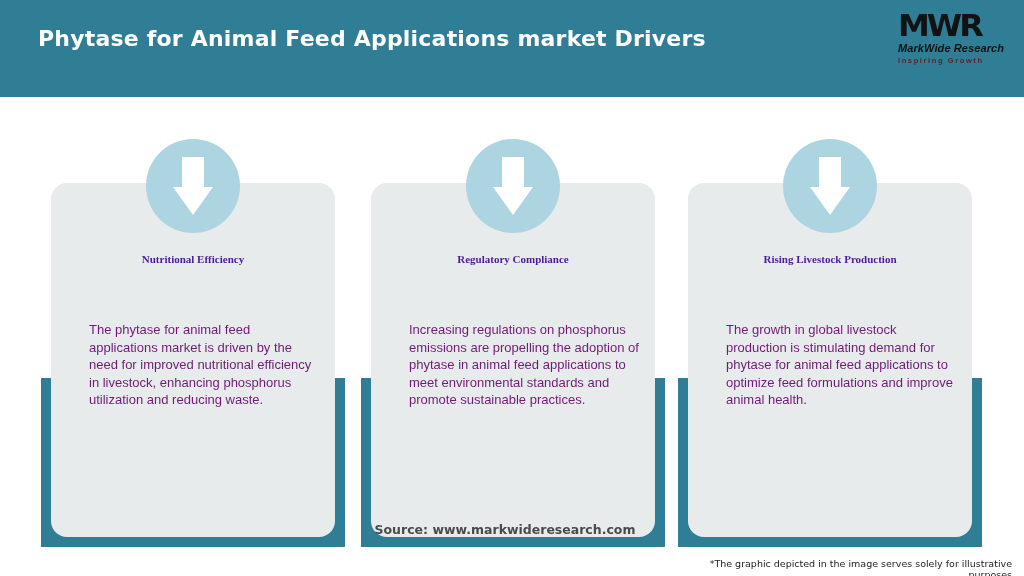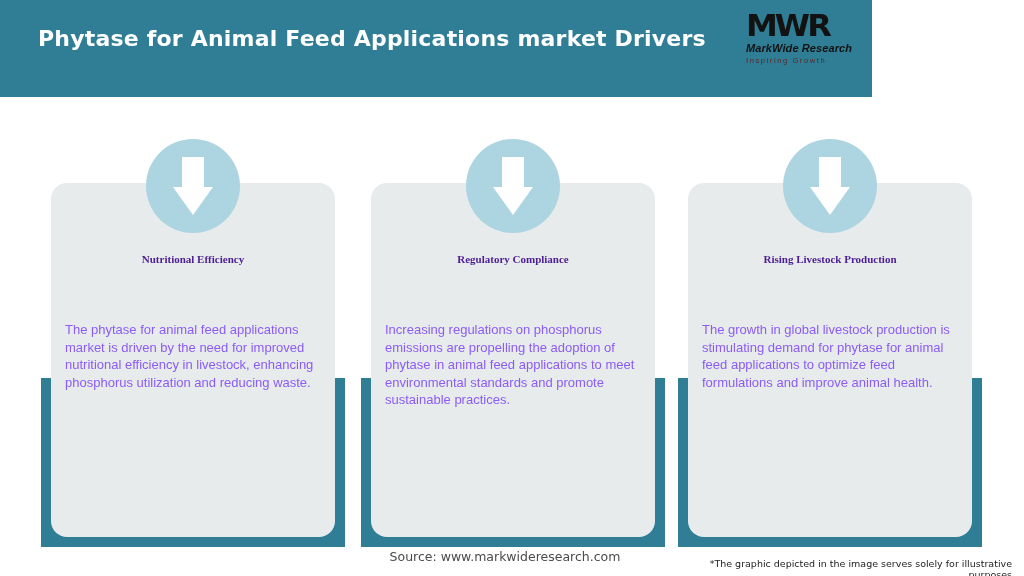--- a/index.html
+++ b/index.html
@@ -9,21 +9,21 @@
     height: 576px;
     background: #ffffff;
     overflow: hidden;
     font-family: "Liberation Sans", sans-serif;
   }
 
   
   .header {
     position: absolute;
     left: 0; top: 0;
-    width: 872px; height: 97px;
+    width: 1024px; height: 97px;
     background: #2F7E95;
   }
   .header-title {
     position: absolute;
     left: 38px; top: 26px;
     color: #ffffff;
     font-size: 22px;
     font-weight: bold;
     letter-spacing: 0.2px;
     font-family: "DejaVu Sans", sans-serif;
@@ -48,21 +48,21 @@
     font-size: 11px;
     font-weight: bold;
     margin-top: 1px;
     letter-spacing: 0.1px;
     white-space: nowrap;
     font-style: italic;
   }
   .logo-tagline {
     color: #5A2727;
     font-size: 7.5px;
-    font-weight: normal;
+    font-weight: bold;
     letter-spacing: 1.6px;
     margin-top: 3px;
     white-space: nowrap;
   }
 
   
   .column {
     position: absolute;
     top: 0;
     width: 304px;
@@ -92,43 +92,44 @@
     font-size: 11px;
     font-weight: bold;
     color: #4c1d95;
     font-family: Liberation Serif, serif;
   }
   .card-body {
     margin-top: 56px;
     text-align: left;
     font-size: 13px;
     line-height: 1.35;
-    color: #8b5cf6;
+    color: #701a75;
+    margin-left: 24px;
   }
   .circle {
     position: absolute;
     left: 105px; top: 139px;
     width: 94px; height: 94px;
     border-radius: 50%;
     background: #ACD4E1;
     z-index: 3;
     display: flex;
     align-items: center;
     justify-content: center;
   }
   .circle svg { display: block; }
 
   
   .source {
     position: absolute;
-    left: 340px; top: 549px;
+    left: 340px; top: 522px;
     width: 330px;
     text-align: center;
     font-size: 12.5px;
-    font-weight: normal;
+    font-weight: bold;
     color: #4a4a4a;
     font-family: "DejaVu Sans", sans-serif;
   }
   .disclaimer {
     position: absolute;
     right: 12px; top: 558px;
     width: 320px;
     text-align: right;
     font-size: 9.5px;
     color: #1c1c1c;

